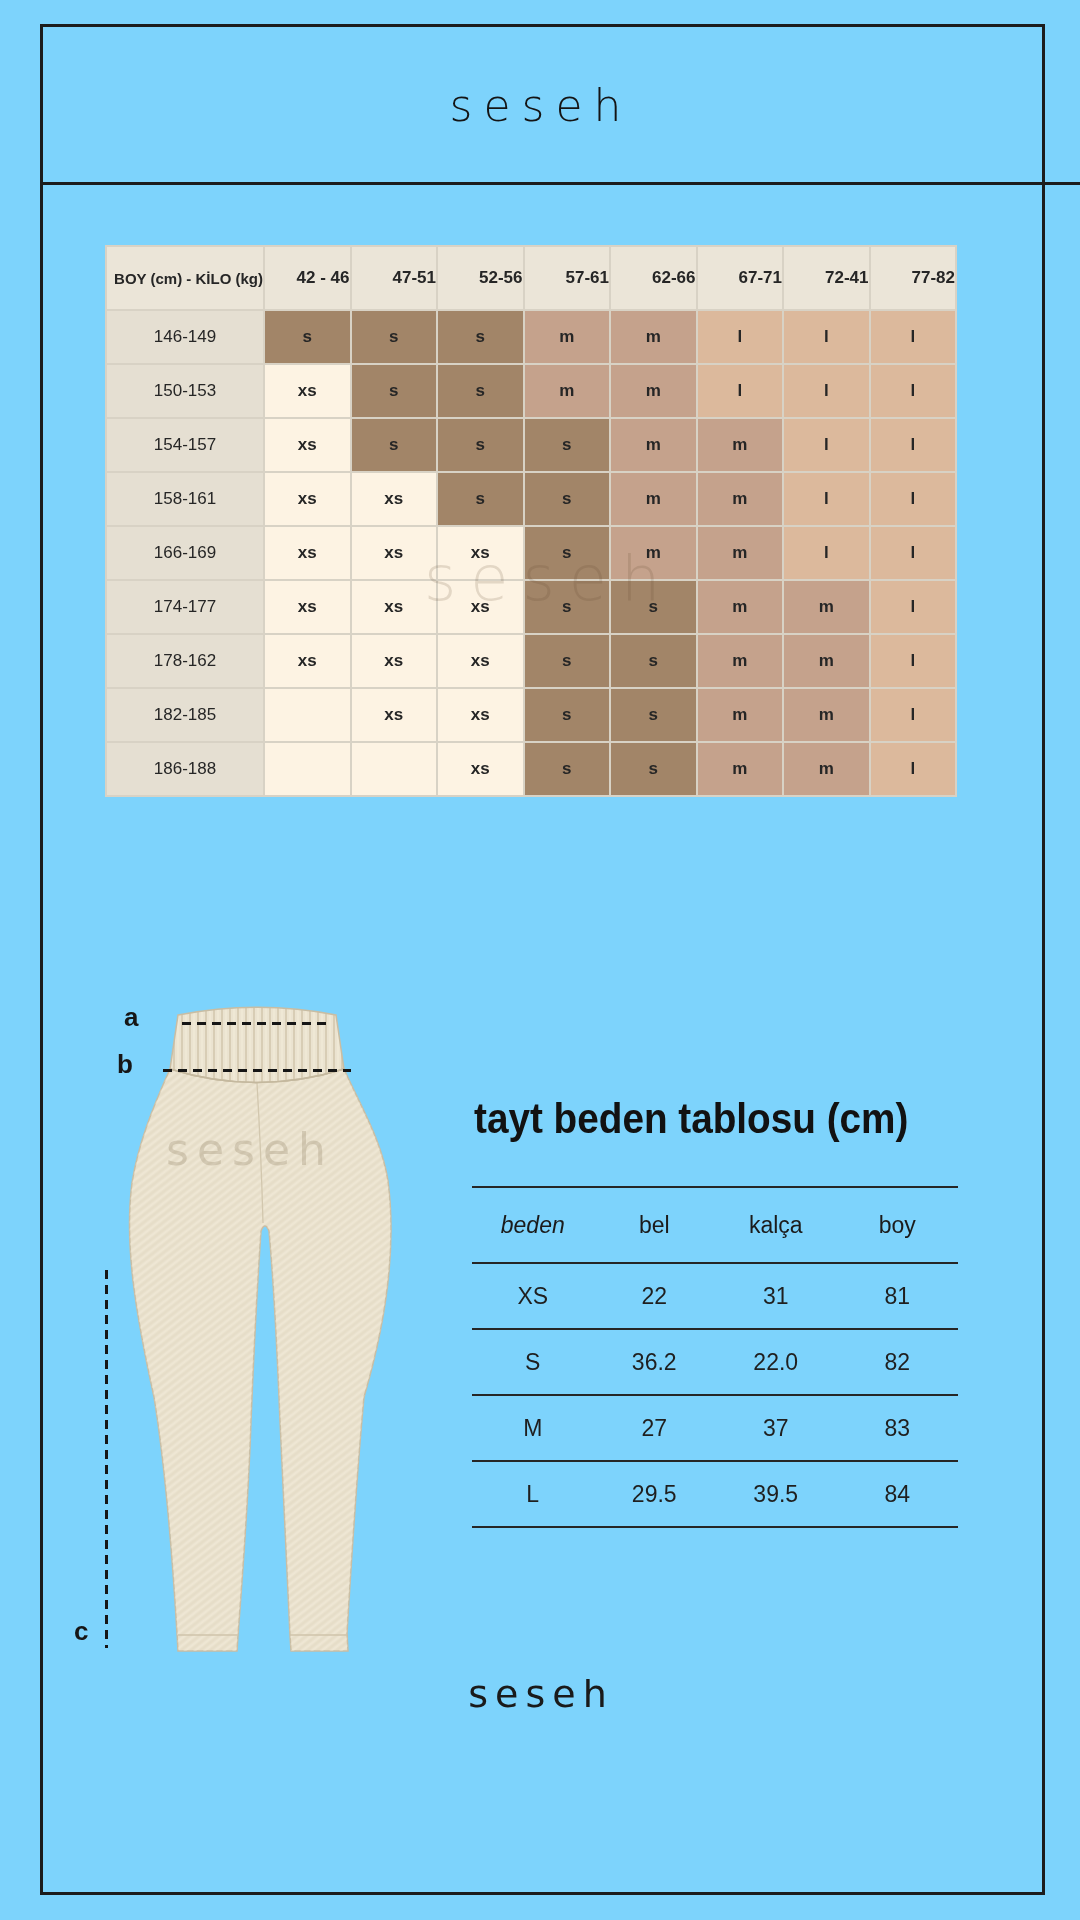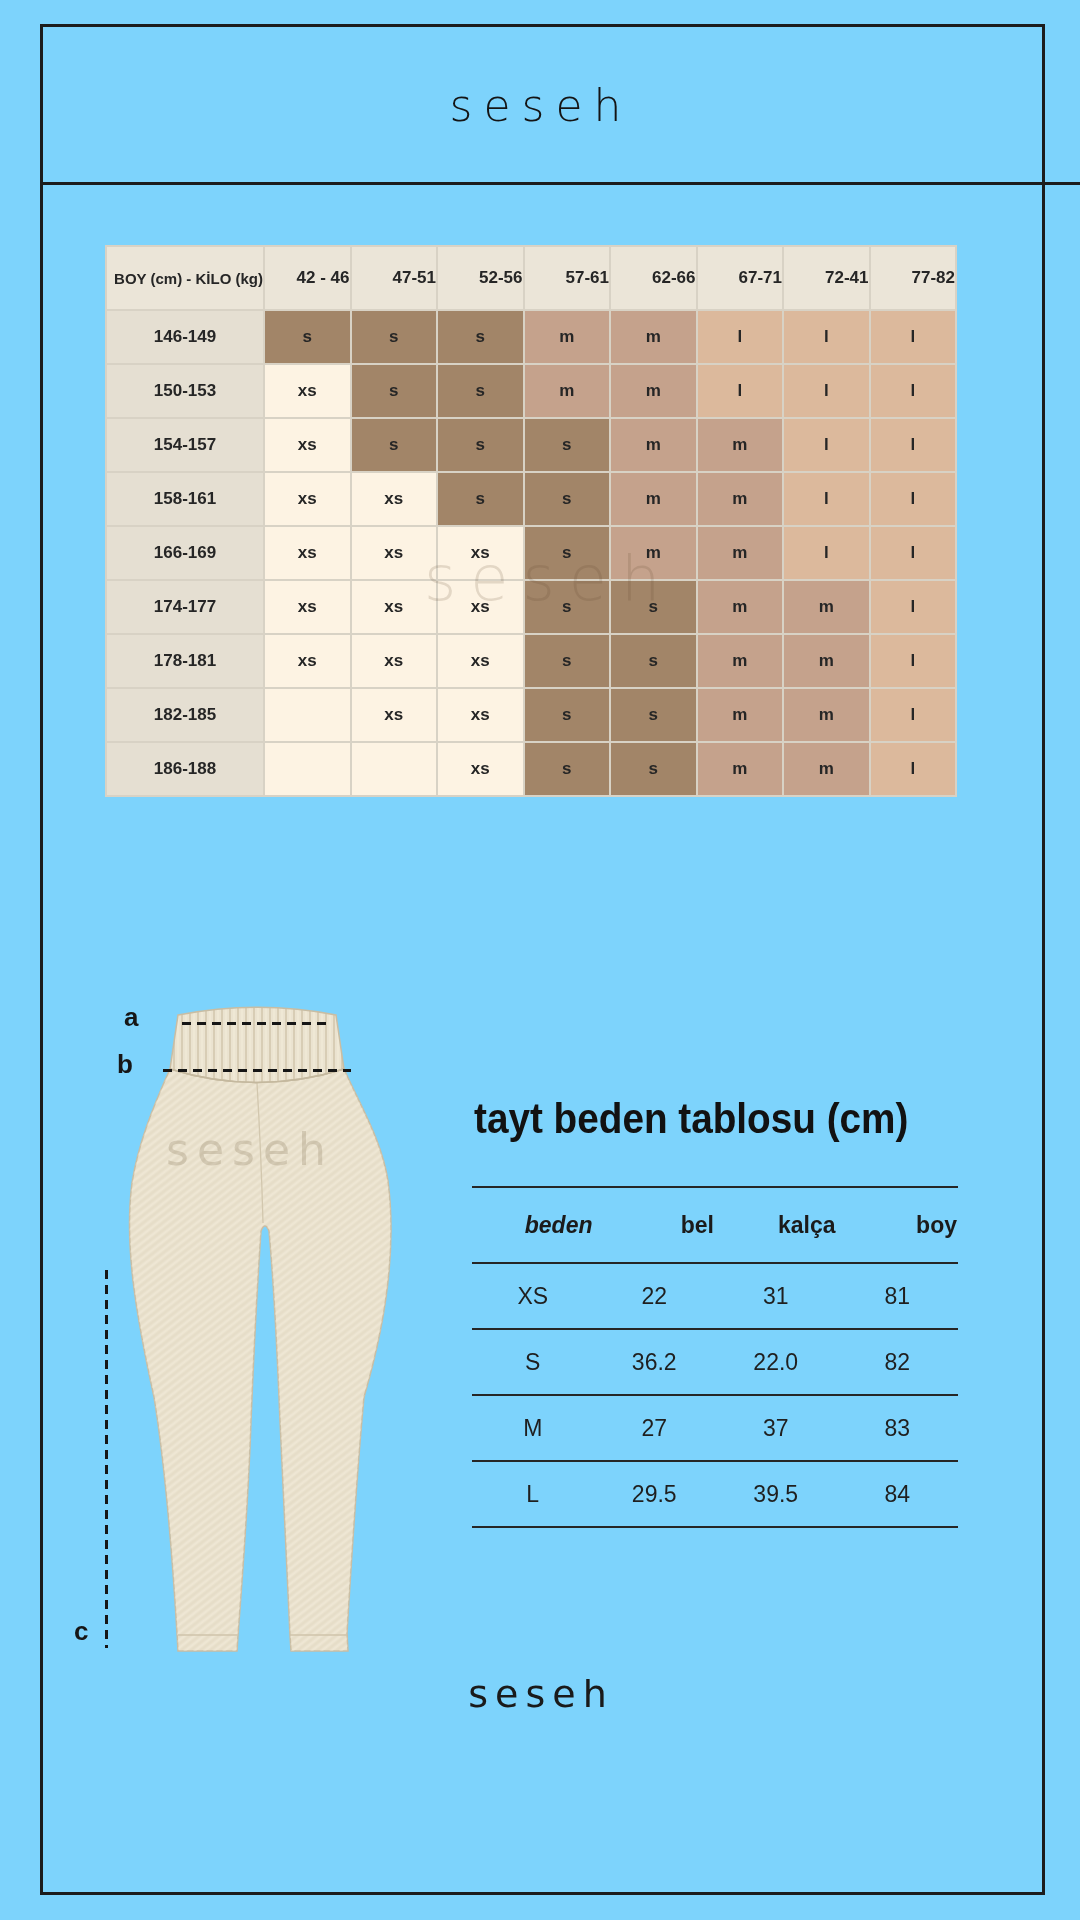--- a/index.html
+++ b/index.html
@@ -11,42 +11,42 @@
              font-family:"DejaVu Sans",sans-serif;font-weight:300;font-size:44px;
              letter-spacing:11px;color:#141414;}
   .header-divider{position:absolute;left:40px;top:182px;width:1040px;height:3px;background:#1c1c1c;}
 
   
   .size-matrix{position:absolute;left:105px;top:245px;width:850px;border-collapse:collapse;table-layout:fixed;}
   .size-matrix th,.size-matrix td{border:2px solid #d8d2c5;text-align:center;vertical-align:middle;
       font-weight:bold;font-size:17px;color:#262626;padding:0;}
   .size-matrix thead th{background:#ebe5d8;height:62px;text-align:right;}
   .size-matrix thead th.corner{font-size:15px;}
-  .size-matrix tbody th{background:#e5dfd2;height:52px;font-weight:bold;}
+  .size-matrix tbody th{background:#e5dfd2;height:52px;font-weight:normal;}
   .sz-xs,.sz-empty{background:#fdf3e3;}
   .sz-s{background:#a28568;}
   .sz-m{background:#c5a28c;}
   .sz-l{background:#dcb99c;}
 
   .table-watermark{position:absolute;left:424px;top:542px;font-family:"DejaVu Sans",sans-serif;
       font-size:62px;font-weight:300;letter-spacing:14px;color:rgba(95,70,45,0.16);pointer-events:none;}
 
   
   .leggings{position:absolute;left:100px;top:985px;}
   .marker-label{position:absolute;font-size:26px;font-weight:bold;color:#161616;}
   .dash-h{position:absolute;height:3px;
       background:repeating-linear-gradient(90deg,#161616 0 9px,transparent 9px 15px);}
   .dash-v{position:absolute;width:3px;
       background:repeating-linear-gradient(180deg,#161616 0 9px,transparent 9px 15px);}
 
   
   .size-table-title{position:absolute;left:474px;top:1094px;font-size:43px;font-weight:bold;
       color:#121212;transform:scaleX(0.9);transform-origin:left center;white-space:nowrap;}
   .measure-table{position:absolute;left:472px;top:1186px;width:486px;border-collapse:collapse;table-layout:fixed;}
-  .measure-table thead th{font-size:23px;font-weight:bold;height:72px;text-align:right;color:#1b1b1b;}
+  .measure-table thead th{font-size:23px;font-weight:normal;height:72px;text-align:center;color:#1b1b1b;}
   .measure-table thead th.it{font-style:italic;}
   .measure-table tbody td{font-size:23px;font-weight:normal;height:62px;text-align:center;color:#1f1f1f;}
   .measure-table thead tr{border-top:2px solid #262626;border-bottom:2px solid #262626;}
   .measure-table tbody tr{border-bottom:2px solid #262626;}
 
   .brand-bottom{position:absolute;left:40px;top:1672px;width:1002px;text-align:center;
       font-family:"DejaVu Sans",sans-serif;font-weight:500;font-size:38px;
       letter-spacing:7px;color:#1a1a1a;}
 </style>
 </head>
@@ -138,21 +138,21 @@
           <td class="sz-xs">xs</td>
           <td class="sz-xs">xs</td>
           <td class="sz-xs">xs</td>
           <td class="sz-s">s</td>
           <td class="sz-s">s</td>
           <td class="sz-m">m</td>
           <td class="sz-m">m</td>
           <td class="sz-l">l</td>
         </tr>
         <tr>
-          <th>178-181</th>
+          <th>178-162</th>
           <td class="sz-xs">xs</td>
           <td class="sz-xs">xs</td>
           <td class="sz-xs">xs</td>
           <td class="sz-s">s</td>
           <td class="sz-s">s</td>
           <td class="sz-m">m</td>
           <td class="sz-m">m</td>
           <td class="sz-l">l</td>
         </tr>
         <tr>

